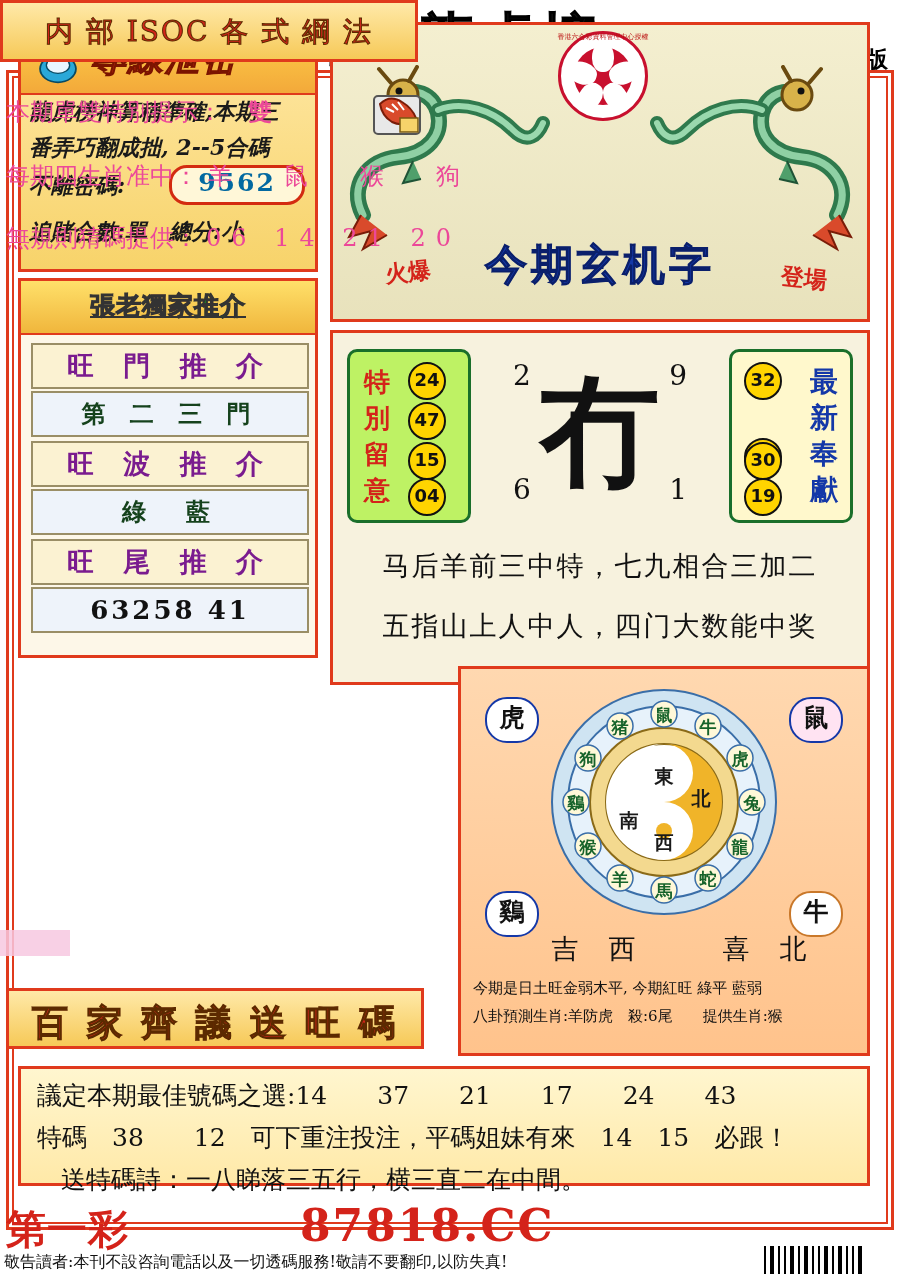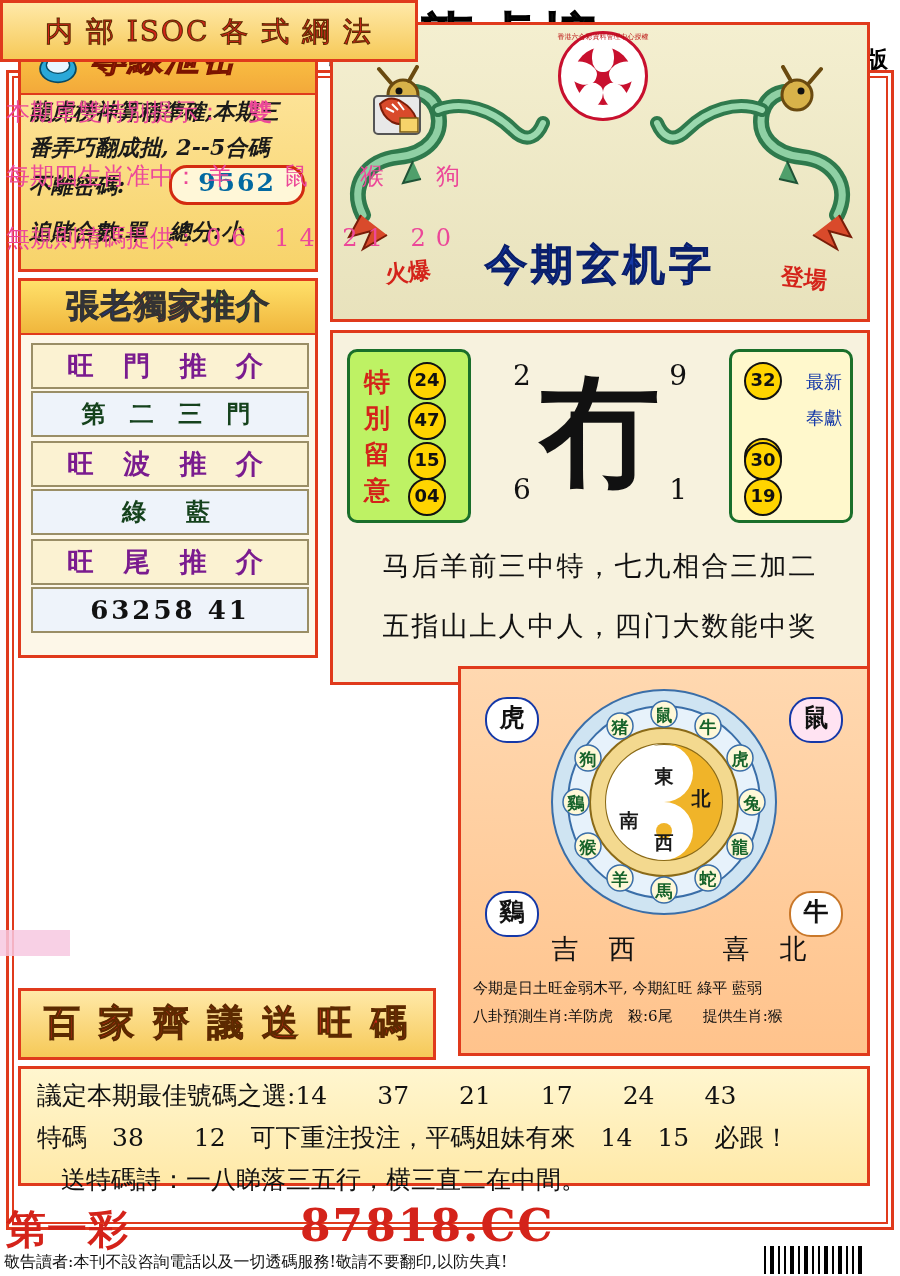--- a/index.html
+++ b/index.html
@@ -81,21 +81,21 @@
     left:18px;top:278px;width:300px;height:380px;
     border:3px solid #e03a1c;background:#fdf7e8;
   }
   .lm-hdr{
     position:absolute;left:0;top:0;width:100%;height:52px;
     background:linear-gradient(#ffe06a,#f0b63c);
     border-bottom:2px solid #e03a1c;text-align:center;
   }
   .lm-hdr span{
     font-family:"DejaVu Serif","Liberation Serif",serif;
-    font-weight:bold;font-size:33px;line-height:50px;letter-spacing:1px;
+    font-weight:bold;font-size:25px;line-height:50px;letter-spacing:1px;text-decoration:underline;
     -webkit-text-stroke:1px #333;
   }
   .c-red{color:#d4231a;}
   .c-green{color:#1a7d28;margin-top:29px;}
   .c-blue{color:#1438a8;}
   .c-purple{color:#7a1b8f;}
 
   .lm-row{
     position:absolute;left:10px;width:278px;height:46px;
     border:2px solid #9a8e66;box-sizing:border-box;text-align:center;
@@ -179,21 +179,21 @@
     font-family:"DejaVu Sans","Liberation Sans",sans-serif;
     font-weight:bold;font-size:18px;color:#111;
   }
   .mr-right-box{
     position:absolute;right:14px;top:16px;width:118px;height:168px;
     border:3px solid #1a6f2a;border-radius:10px;background:#fff8cc;
   }
   .mr-right-box .lbl{
     position:absolute;right:8px;top:12px;width:36px;
     font-family:"DejaVu Serif","Liberation Serif",serif;
-    font-weight:normal;font-size:18px;color:#1438a8;line-height:36px;text-align:center;
+    font-weight:bold;font-size:28px;color:#1438a8;line-height:36px;text-align:center;
   }
   .big-word{
     position:absolute;left:50%;margin-left:-90px;top:28px;width:180px;height:145px;
     text-align:center;
     font-family:"DejaVu Serif","Liberation Serif",serif;
     font-weight:bold;font-size:120px;line-height:140px;color:#111;
   }
   .corner-num{
     position:absolute;font-family:"DejaVu Serif","Liberation Serif",serif;
     font-size:28px;color:#111;
@@ -234,21 +234,21 @@
   .ll-l3{top:222px;}
   .ll-l1 .val{font-weight:bold;padding-left:26px;}
   .ll-l2 .val{letter-spacing:14px;padding-left:10px;}
   .ll-l3 .val{letter-spacing:10px;padding-left:8px;}
   .fist{
     position:absolute;left:370px;top:88px;width:56px;height:52px;
   }
 
   
   .bj{
-    left:18px;top:988px;width:418px;height:72px;
+    left:6px;top:988px;width:418px;height:61px;
     border:3px solid #e03a1c;background:linear-gradient(#ffe9a8,#f6c958);
     text-align:center;
   }
   .bj span{
     font-family:"DejaVu Serif","Liberation Serif",serif;
     font-weight:bold;font-size:36px;line-height:62px;color:#d4231a;
     -webkit-text-stroke:1px #5b2a00;letter-spacing:3px;
   }
 
   

